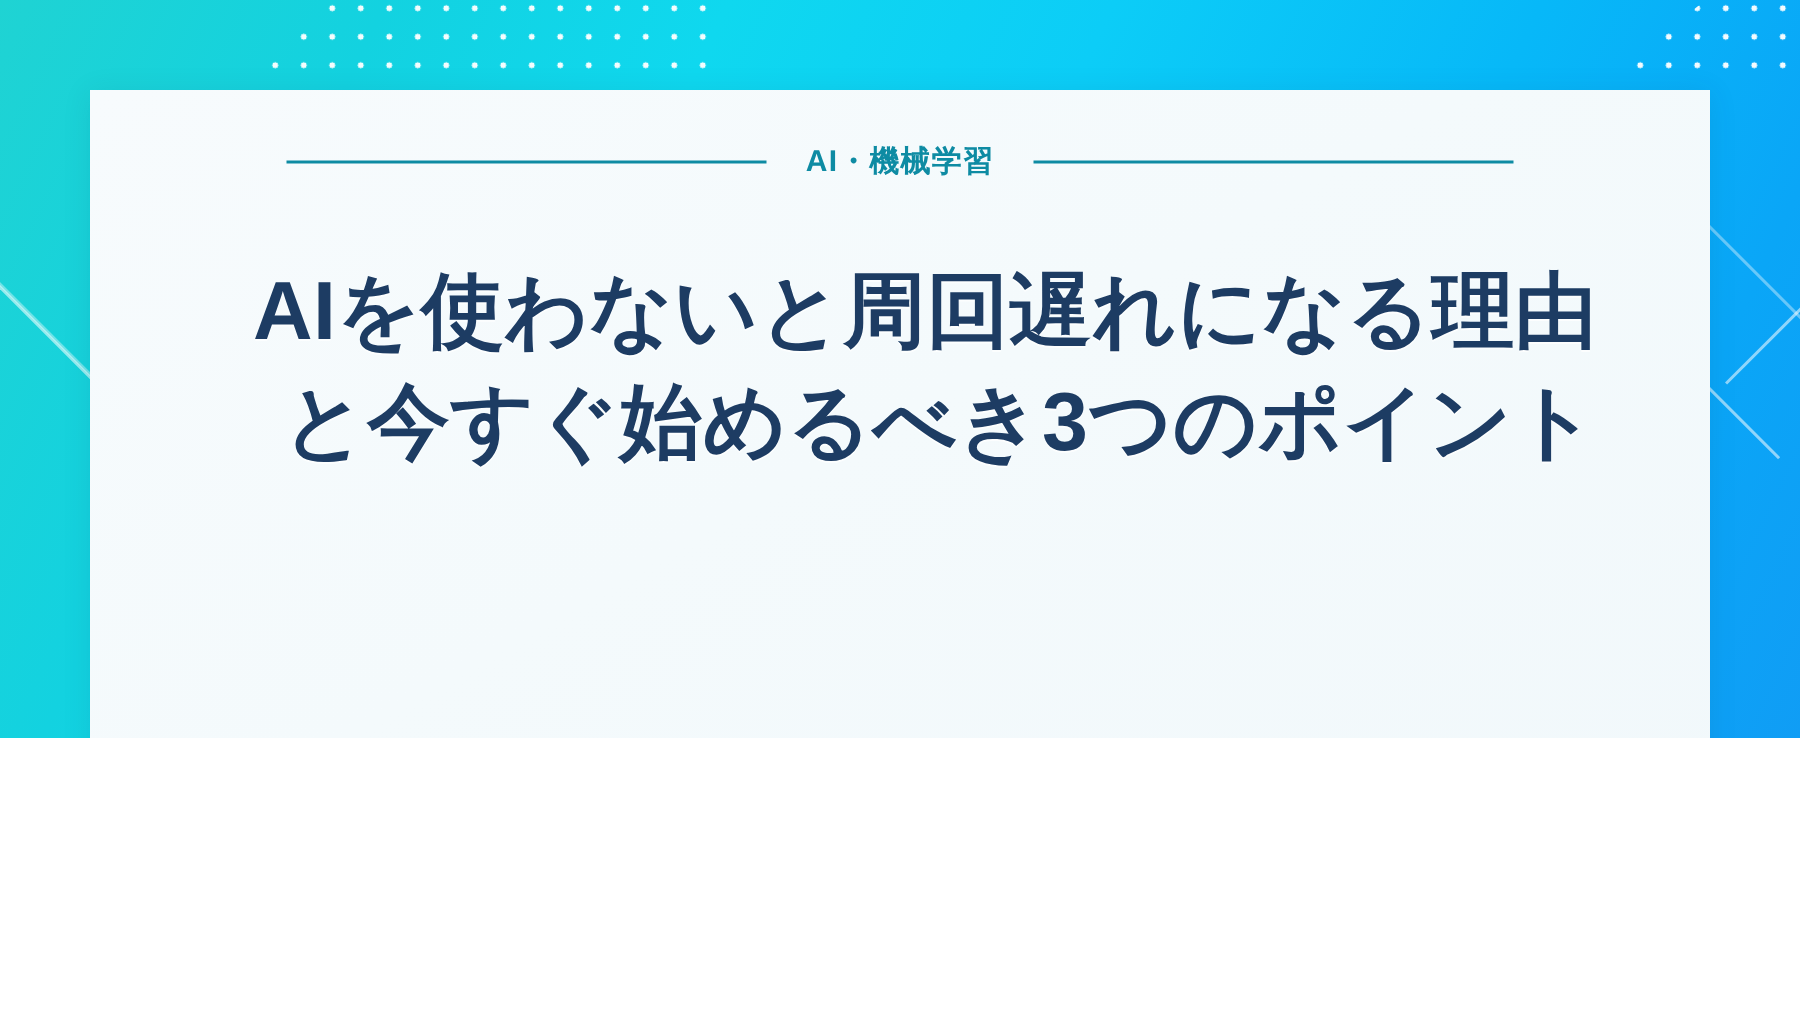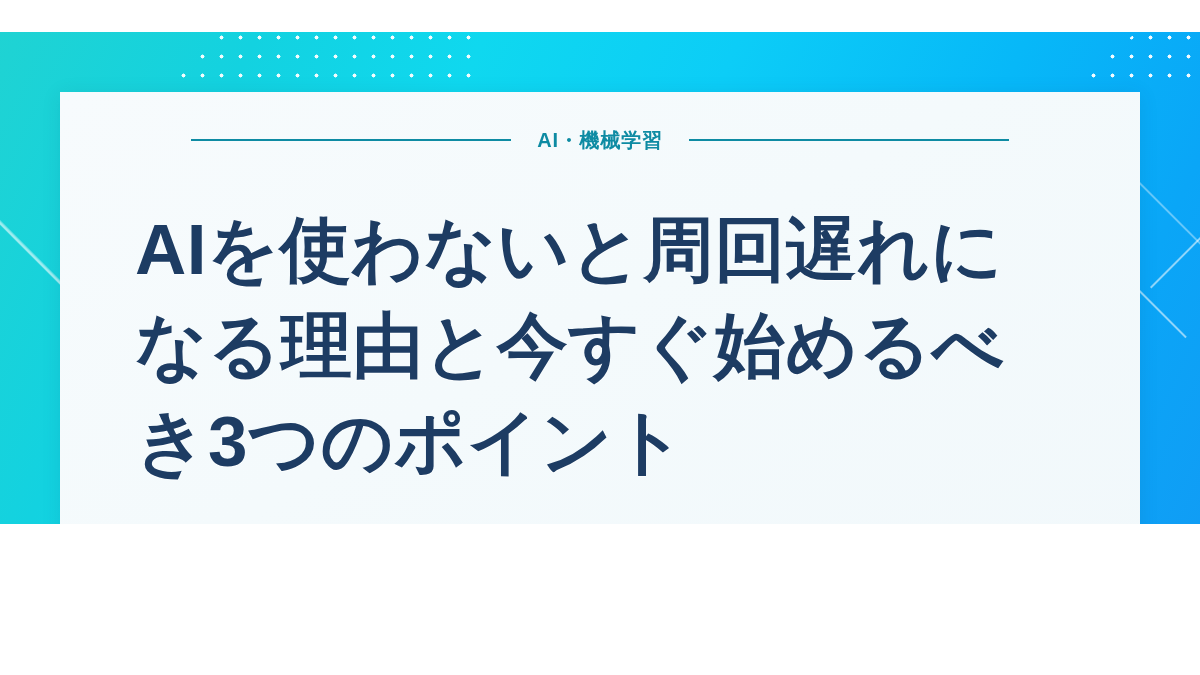--- a/index.html
+++ b/index.html
@@ -22,21 +22,20 @@
     overflow: hidden;
     background:
       linear-gradient(115deg,
         #1fd3d3 0%,
         #13d2e0 18%,
         #0fd8ef 34%,
         #0ccdf7 52%,
         #07b8f8 72%,
         #0aa6f7 88%,
         #109df5 100%);
-    margin-top: 32px;
   }
 
   
   .diag {
     position: absolute;
     height: 2px;
     background: rgba(255,255,255,0.55);
     transform-origin: 0 0;
     pointer-events: none;
   }
@@ -119,24 +118,24 @@
     flex: 1 1 auto;
     width: 930px;
     display: flex;
     align-items: flex-start;
     justify-content: center;
     margin-top: 52px;
   }
   .title {
     margin: 0;
     color: #1d3c63;
-    font-size: 71px;
+    font-size: 55px;
     font-weight: bold;
     line-height: 1.35;
-    text-align: left;
+    text-align: right;
     letter-spacing: 0.005em;
     text-shadow: 0 1px 0 rgba(255,255,255,0.7);
   }
 
   
   .dashes {
     position: absolute;
     left: 0;
     right: 0;
     top: 495px;

